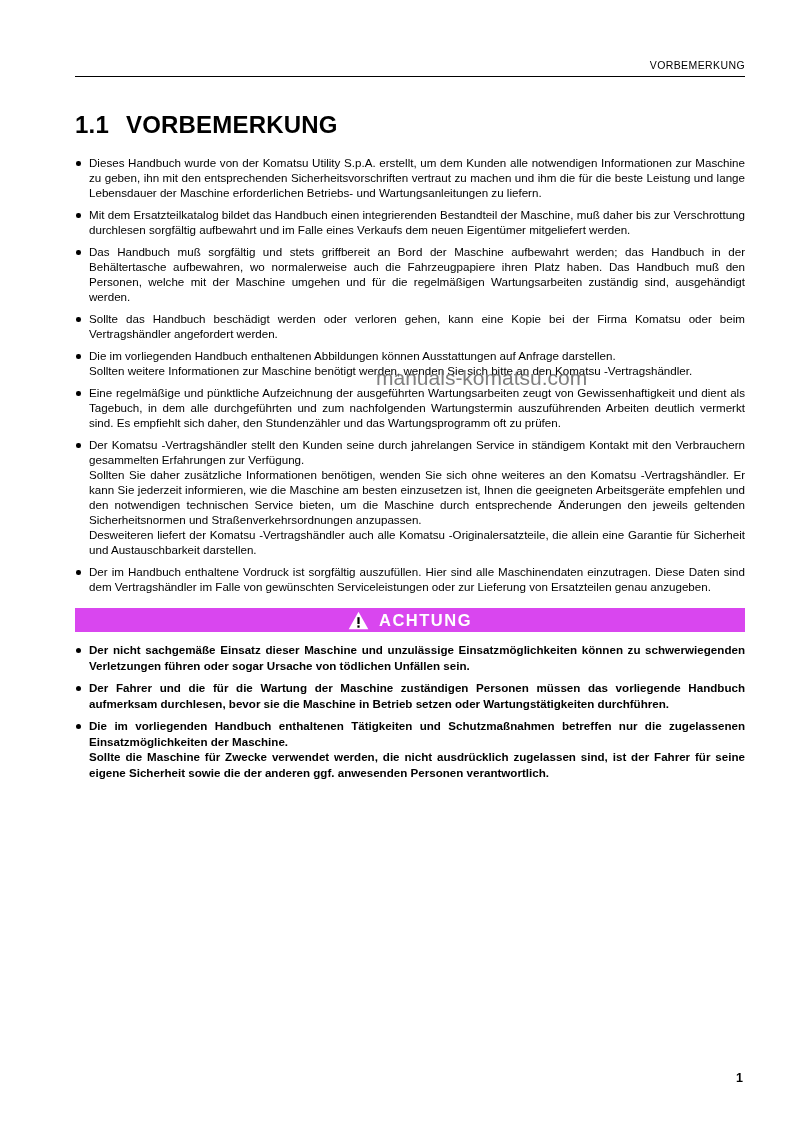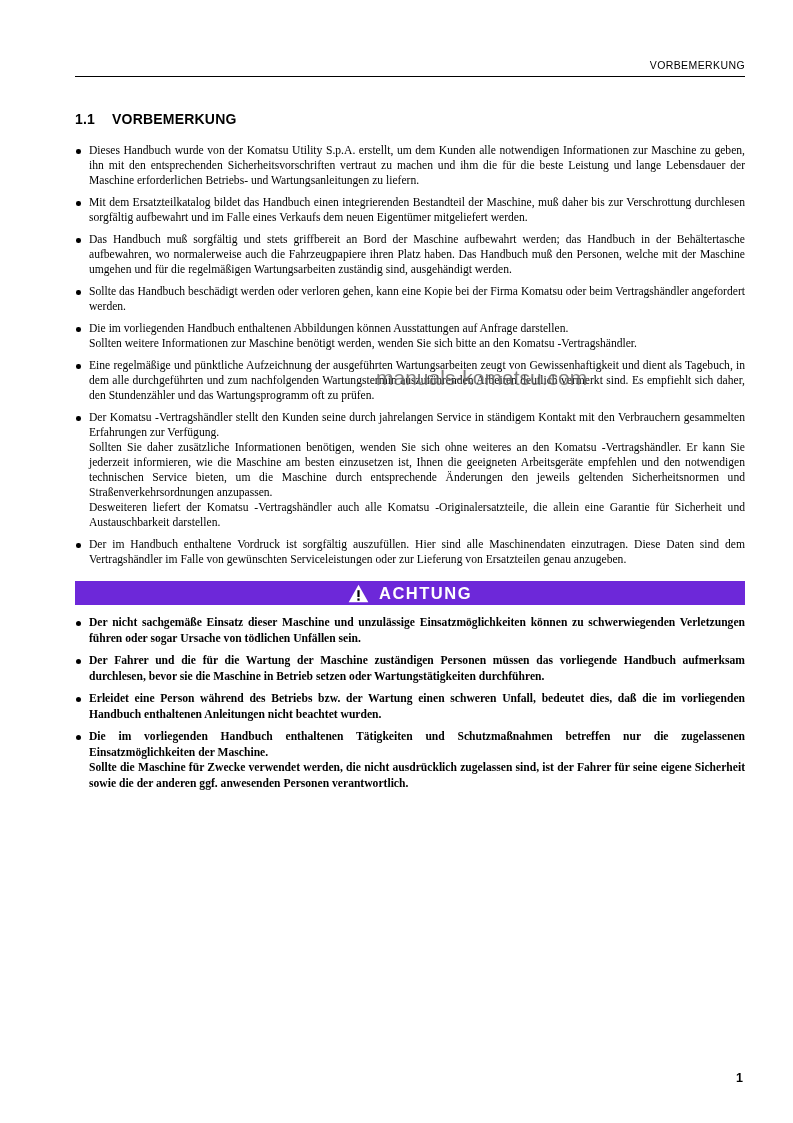--- a/index.html
+++ b/index.html
@@ -23,27 +23,27 @@
     font-size: 10.5px;
     letter-spacing: 0.4px;
     margin-top: 45px;
   }
   .header-rule {
     border: none;
     border-top: 1.4px solid #000;
     margin: 5px 0 0 0;
   }
   .title {
-    font-size: 14px;
+    font-size: 24px;
     font-weight: bold;
     letter-spacing: 0.2px;
     margin: 34px 0 16px 0;
   }
   .title .num { margin-right: 17px; }
-  .bullet-item { display: flex; margin-bottom: 7px; font-family: Liberation Serif, serif; }
+  .bullet-item { display: flex; margin-bottom: 7px; }
   .dot { width: 14px; flex: 0 0 14px; }
   .dot::before {
     content: "";
     display: block;
     width: 4.5px; height: 4.5px;
     border-radius: 50%;
     background: #000;
     margin-top: 6px;
     margin-left: 1px;
   }
@@ -55,21 +55,21 @@
   }
   .bullet-text p { margin: 0; }
   .warning-bullets .bullet-text {
     font-weight: bold;
     line-height: 15.5px;
   }
   .warning-bullets .dot::before { width: 5px; height: 5px; }
   .warning-bar {
     margin: 14px 0 10px 0;
     height: 24px;
-    background: #6d28d9;
+    background: #d946ef;
     color: #ffffff;
     display: flex;
     align-items: center;
     justify-content: center;
     gap: 10px;
   }
   .warning-icon { display: inline-flex; align-items: center; }
   .warning-label {
     font-weight: bold;
     font-size: 16.5px;
@@ -177,26 +177,20 @@
       </div>
       <div class="bullet-item">
         <span class="dot"></span>
         <div class="bullet-text">
           <p>Der Fahrer und die für die Wartung der Maschine zuständigen Personen müssen das vorliegende Handbuch aufmerksam durchlesen, bevor sie die Maschine in Betrieb setzen oder Wartungstätigkeiten durchführen.</p>
         </div>
       </div>
       <div class="bullet-item">
         <span class="dot"></span>
         <div class="bullet-text">
-          <p>Erleidet eine Person während des Betriebs bzw. der Wartung einen schweren Unfall, bedeutet dies, daß die im vorliegenden Handbuch enthaltenen Anleitungen nicht beachtet wurden.</p>
-        </div>
-      </div>
-      <div class="bullet-item">
-        <span class="dot"></span>
-        <div class="bullet-text">
           <p>Die im vorliegenden Handbuch enthaltenen Tätigkeiten und Schutzmaßnahmen betreffen nur die zugelassenen Einsatzmöglichkeiten der Maschine.</p>
           <p>Sollte die Maschine für Zwecke verwendet werden, die nicht ausdrücklich zugelassen sind, ist der Fahrer für seine eigene Sicherheit sowie die der anderen ggf. anwesenden Personen verantwortlich.</p>
         </div>
       </div>
     </div>
 
 </div>
 
 <div class="watermark">manuals-komatsu.com</div>
 

